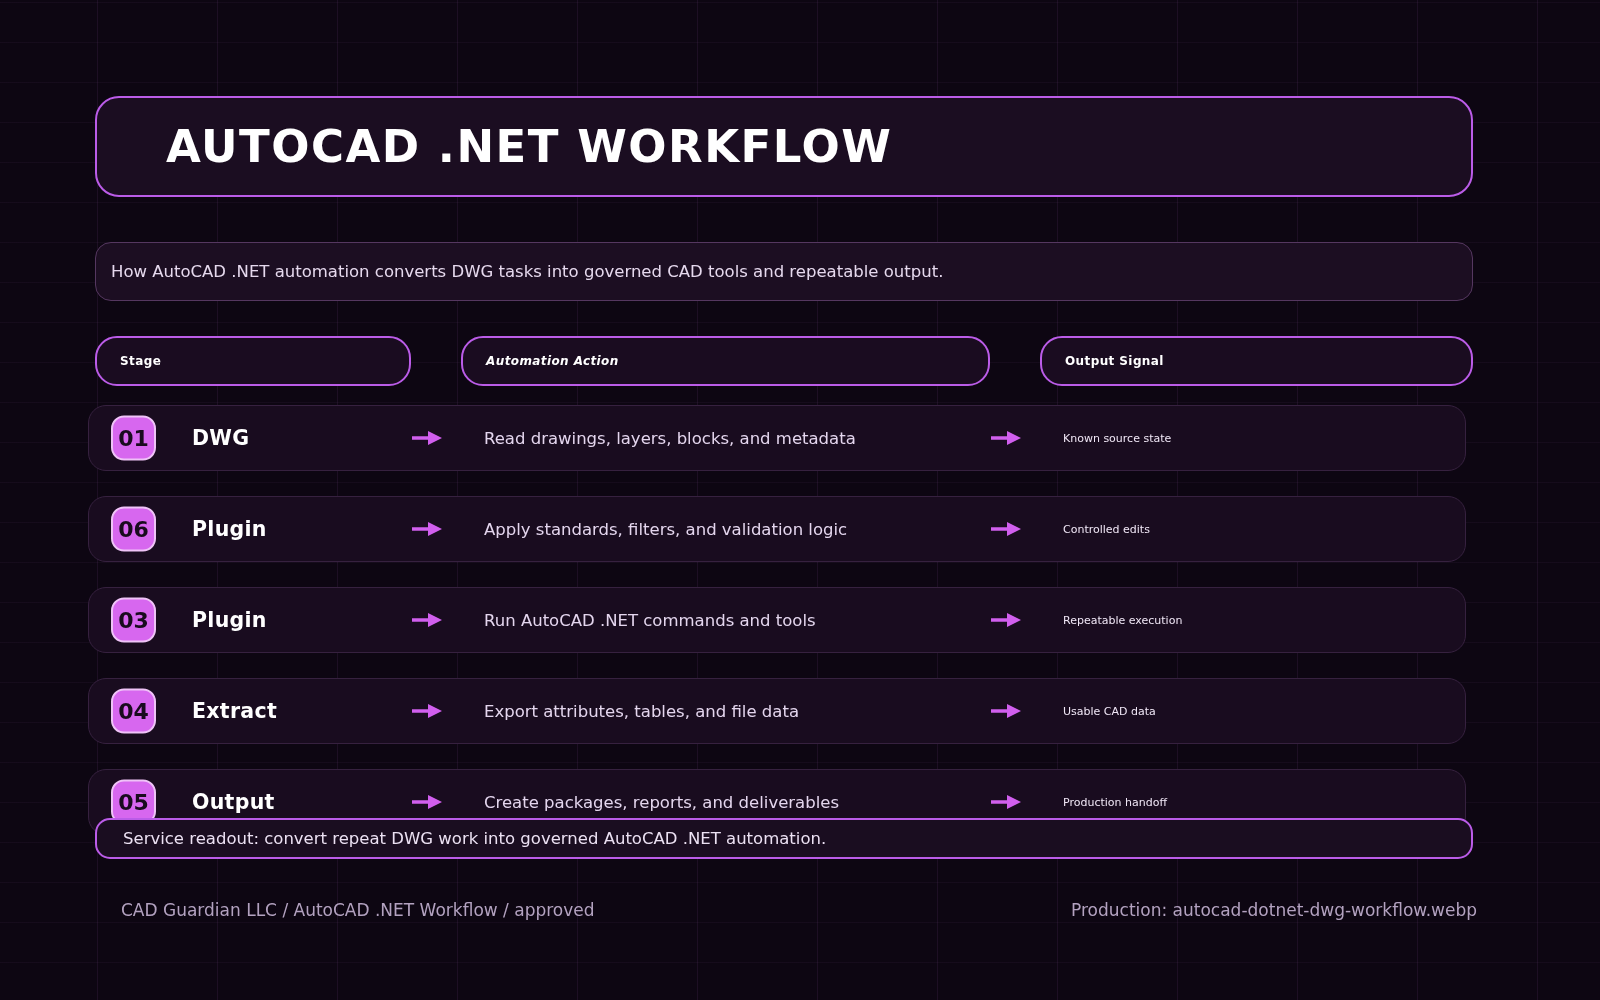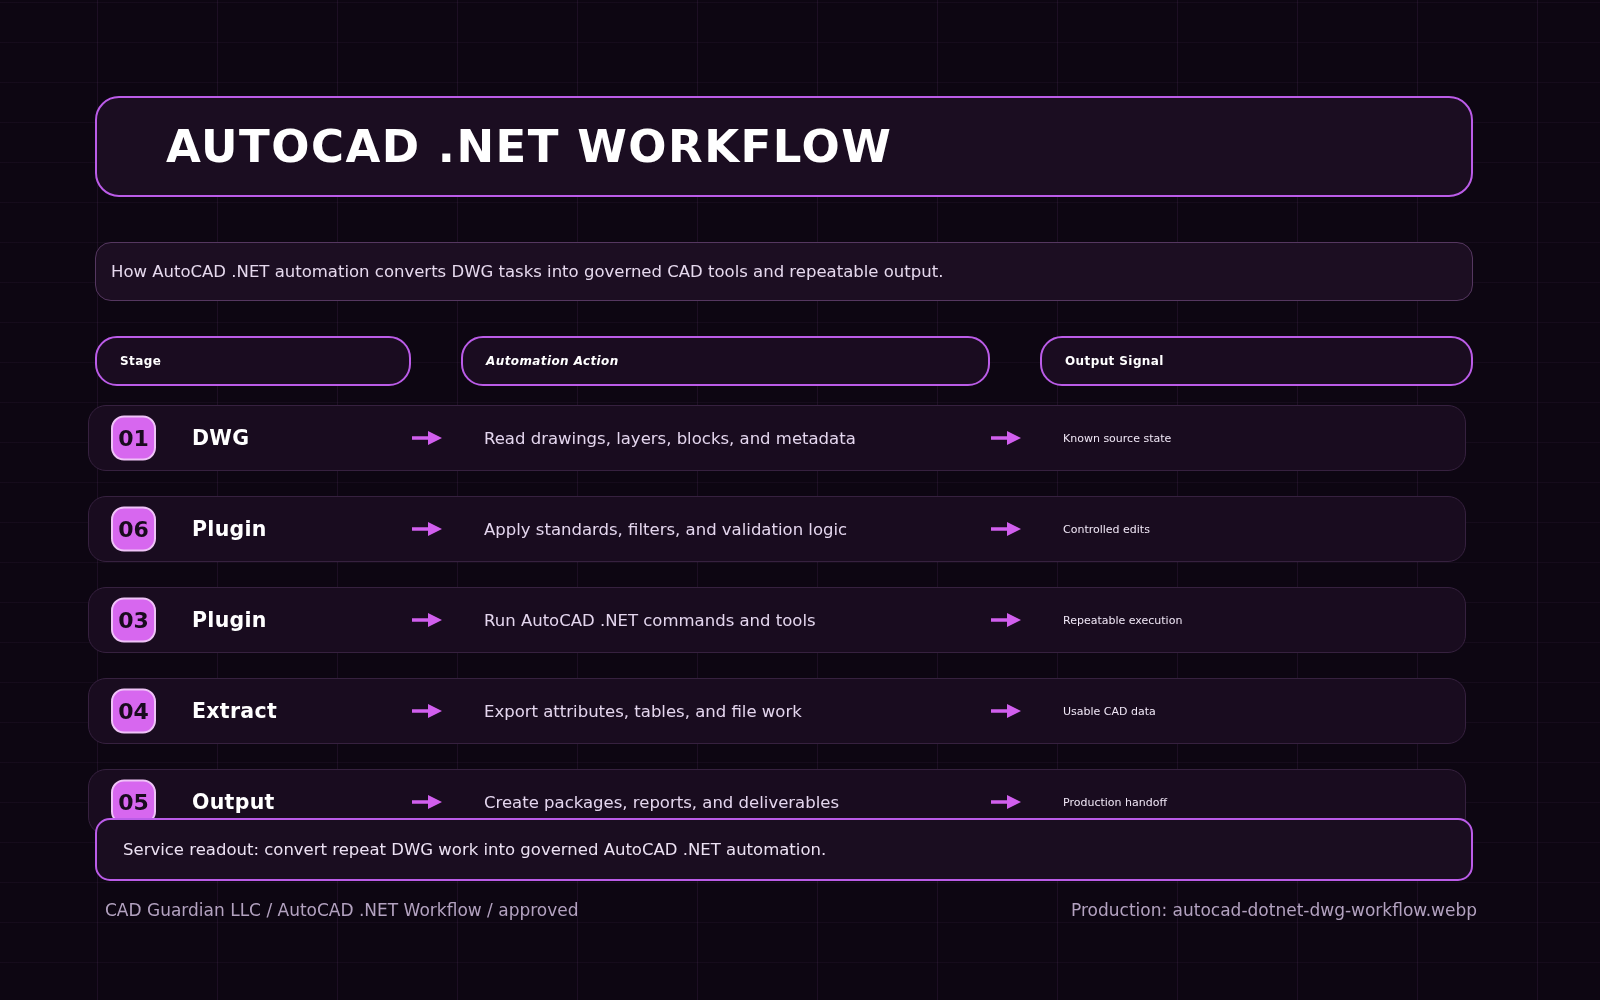--- a/index.html
+++ b/index.html
@@ -78,34 +78,34 @@
     transform: translateY(-50%);
   }
   .stage-name  { left: 103px; color: var(--text-primary, #fff); font-size: 20.5px; font-weight: bold; letter-spacing: 0.3px; }
   .arrow { width: 32px; height: 15px; color: var(--arrow, #d15fee); }
   .arrow.a1 { left: 322px; }
   .arrow.a2 { left: 901px; }
   .action-text { left: 395px; color: #e4d6ee; font-size: 16.5px; }
   .signal-text { left: 974px; color: #f0e7f6; font-size: 11px; }
 
   .service-box {
-    position: absolute; left: 95px; top: 818px; width: 1378px; height: 63px;
+    position: absolute; left: 95px; top: 818px; width: 1378px; height: 41px;
     background: #1a0d20;
     border: 2px solid var(--accent, #b55be2);
     border-radius: 15px;
     display: flex; align-items: center;
     padding-left: 26px;
   }
   .service-box span { color: #ece1f3; font-size: 16.5px; }
 
   .footer {
     position: absolute; left: 95px; top: 900px; width: 1382px;
     display: flex; justify-content: space-between; align-items: center;
   }
-  .footer .left  { margin-left: 10px; }
+  .footer .left  { margin-left: 26px; }
   .footer span   { color: var(--text-muted, #b3a2c0); font-size: 17px; }
 </style>
 </head>
 <body>
 
 <div class="canvas">
 
   <div class="title-box">
     <h1>AUTOCAD .NET WORKFLOW</h1>
   </div>
@@ -170,21 +170,21 @@
     <span class="signal-text">Repeatable execution</span>
   </div>
 
   <div class="flow-row">
     <div class="badge">04</div>
     <span class="stage-name">Extract</span>
     <svg class="arrow a1" viewBox="0 0 32 15" fill="none">
       <line x1="1" y1="7.5" x2="19" y2="7.5" stroke="currentColor" stroke-width="3.6"></line>
       <polygon points="17,0.5 31,7.5 17,14.5" fill="currentColor"></polygon>
     </svg>
-    <span class="action-text">Export attributes, tables, and file work</span>
+    <span class="action-text">Export attributes, tables, and file data</span>
     <svg class="arrow a2" viewBox="0 0 32 15" fill="none">
       <line x1="1" y1="7.5" x2="19" y2="7.5" stroke="currentColor" stroke-width="3.6"></line>
       <polygon points="17,0.5 31,7.5 17,14.5" fill="currentColor"></polygon>
     </svg>
     <span class="signal-text">Usable CAD data</span>
   </div>
 
   <div class="flow-row">
     <div class="badge">05</div>
     <span class="stage-name">Output</span>

